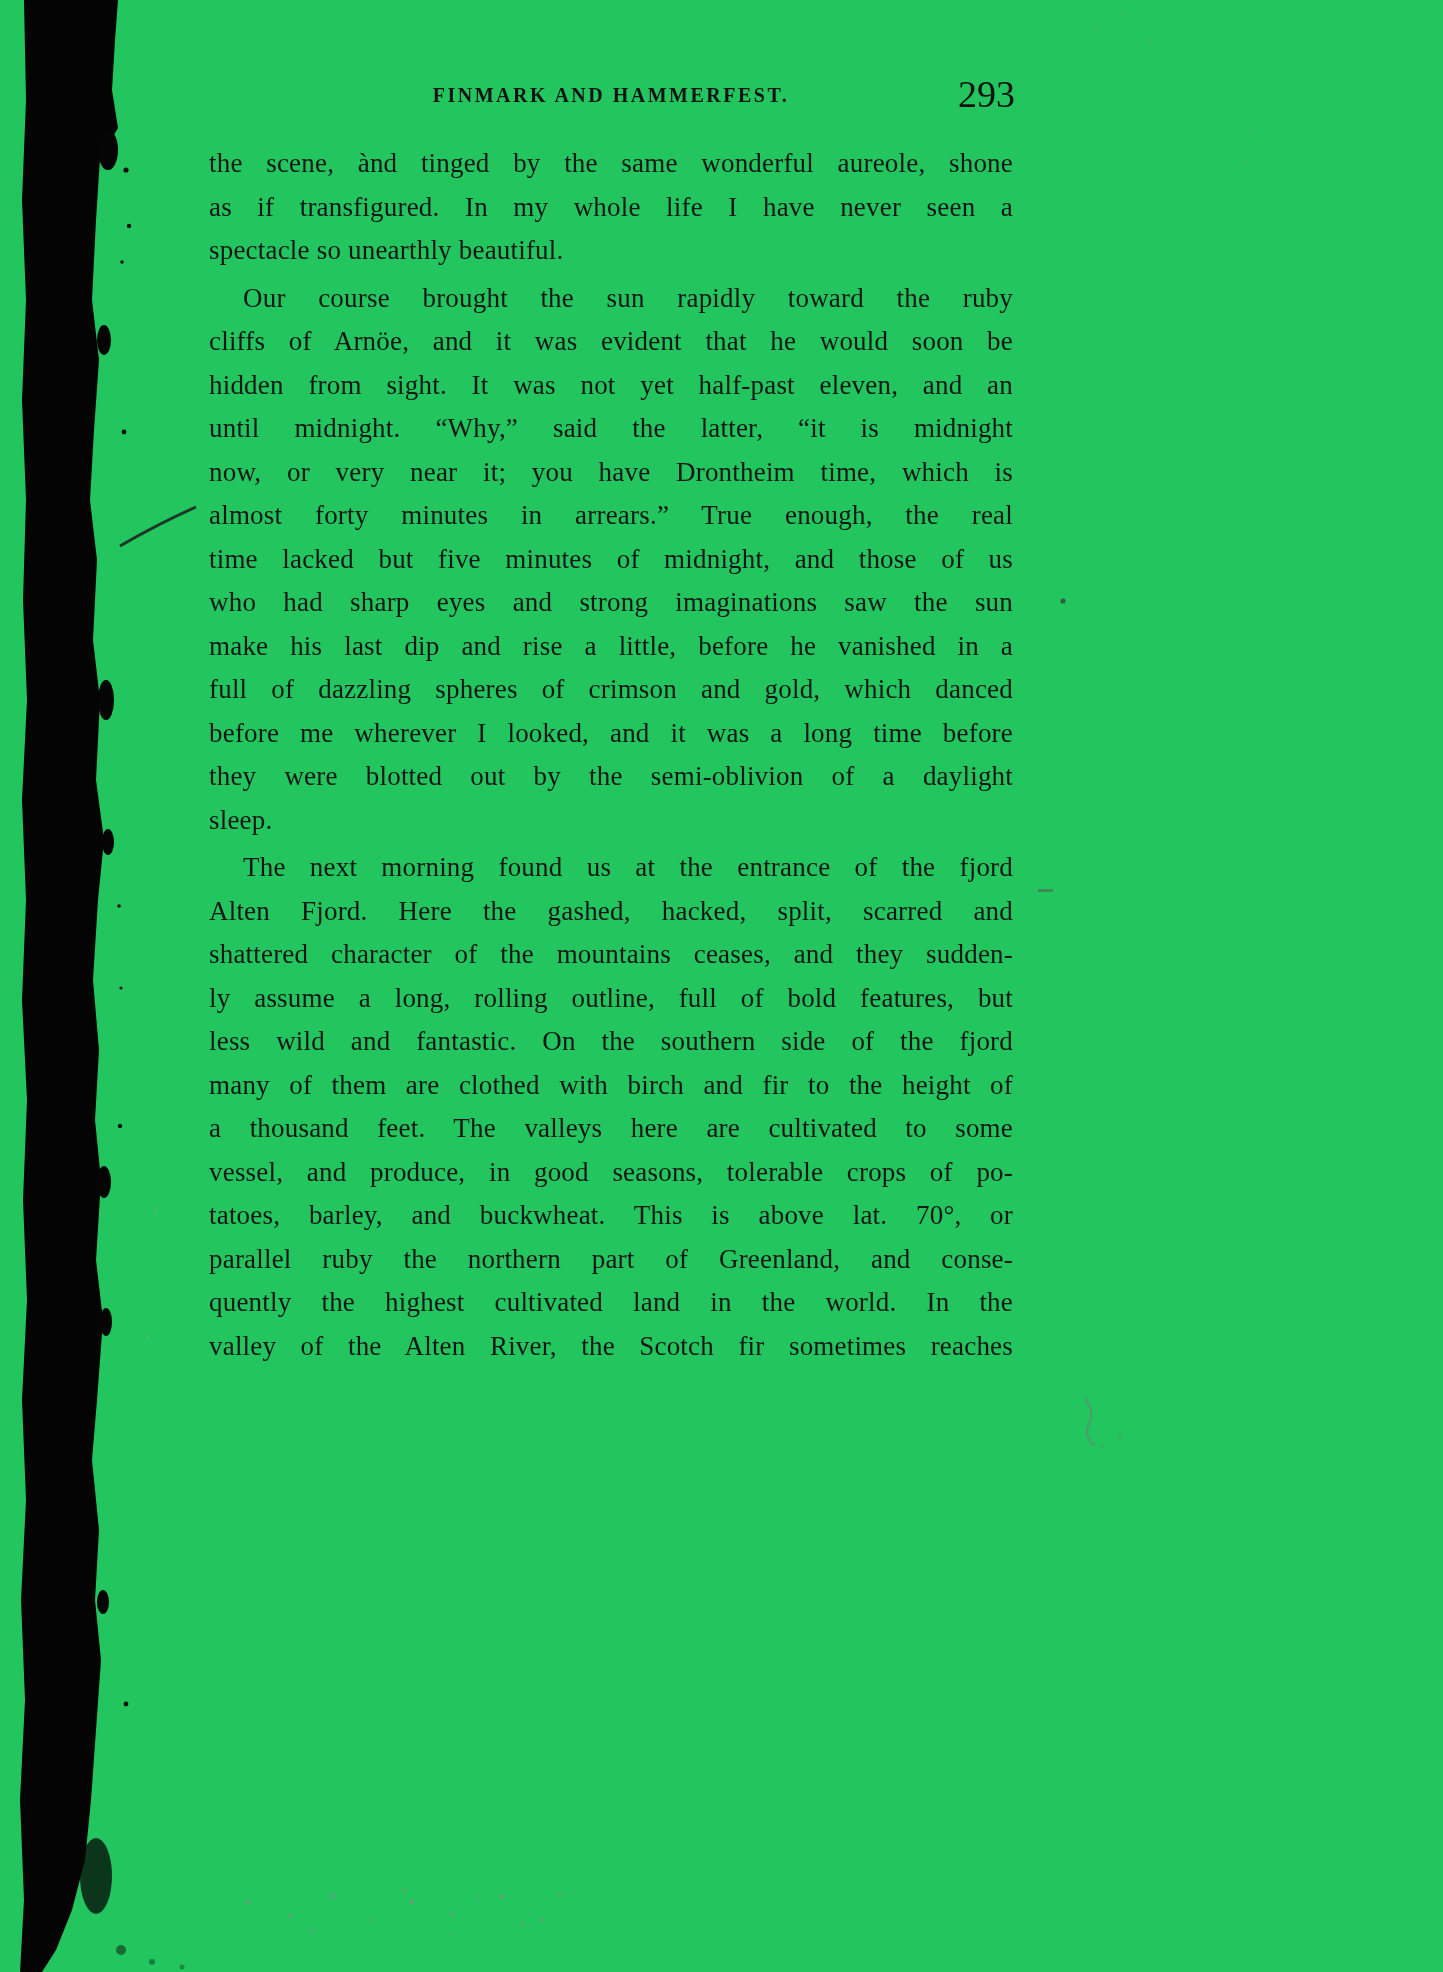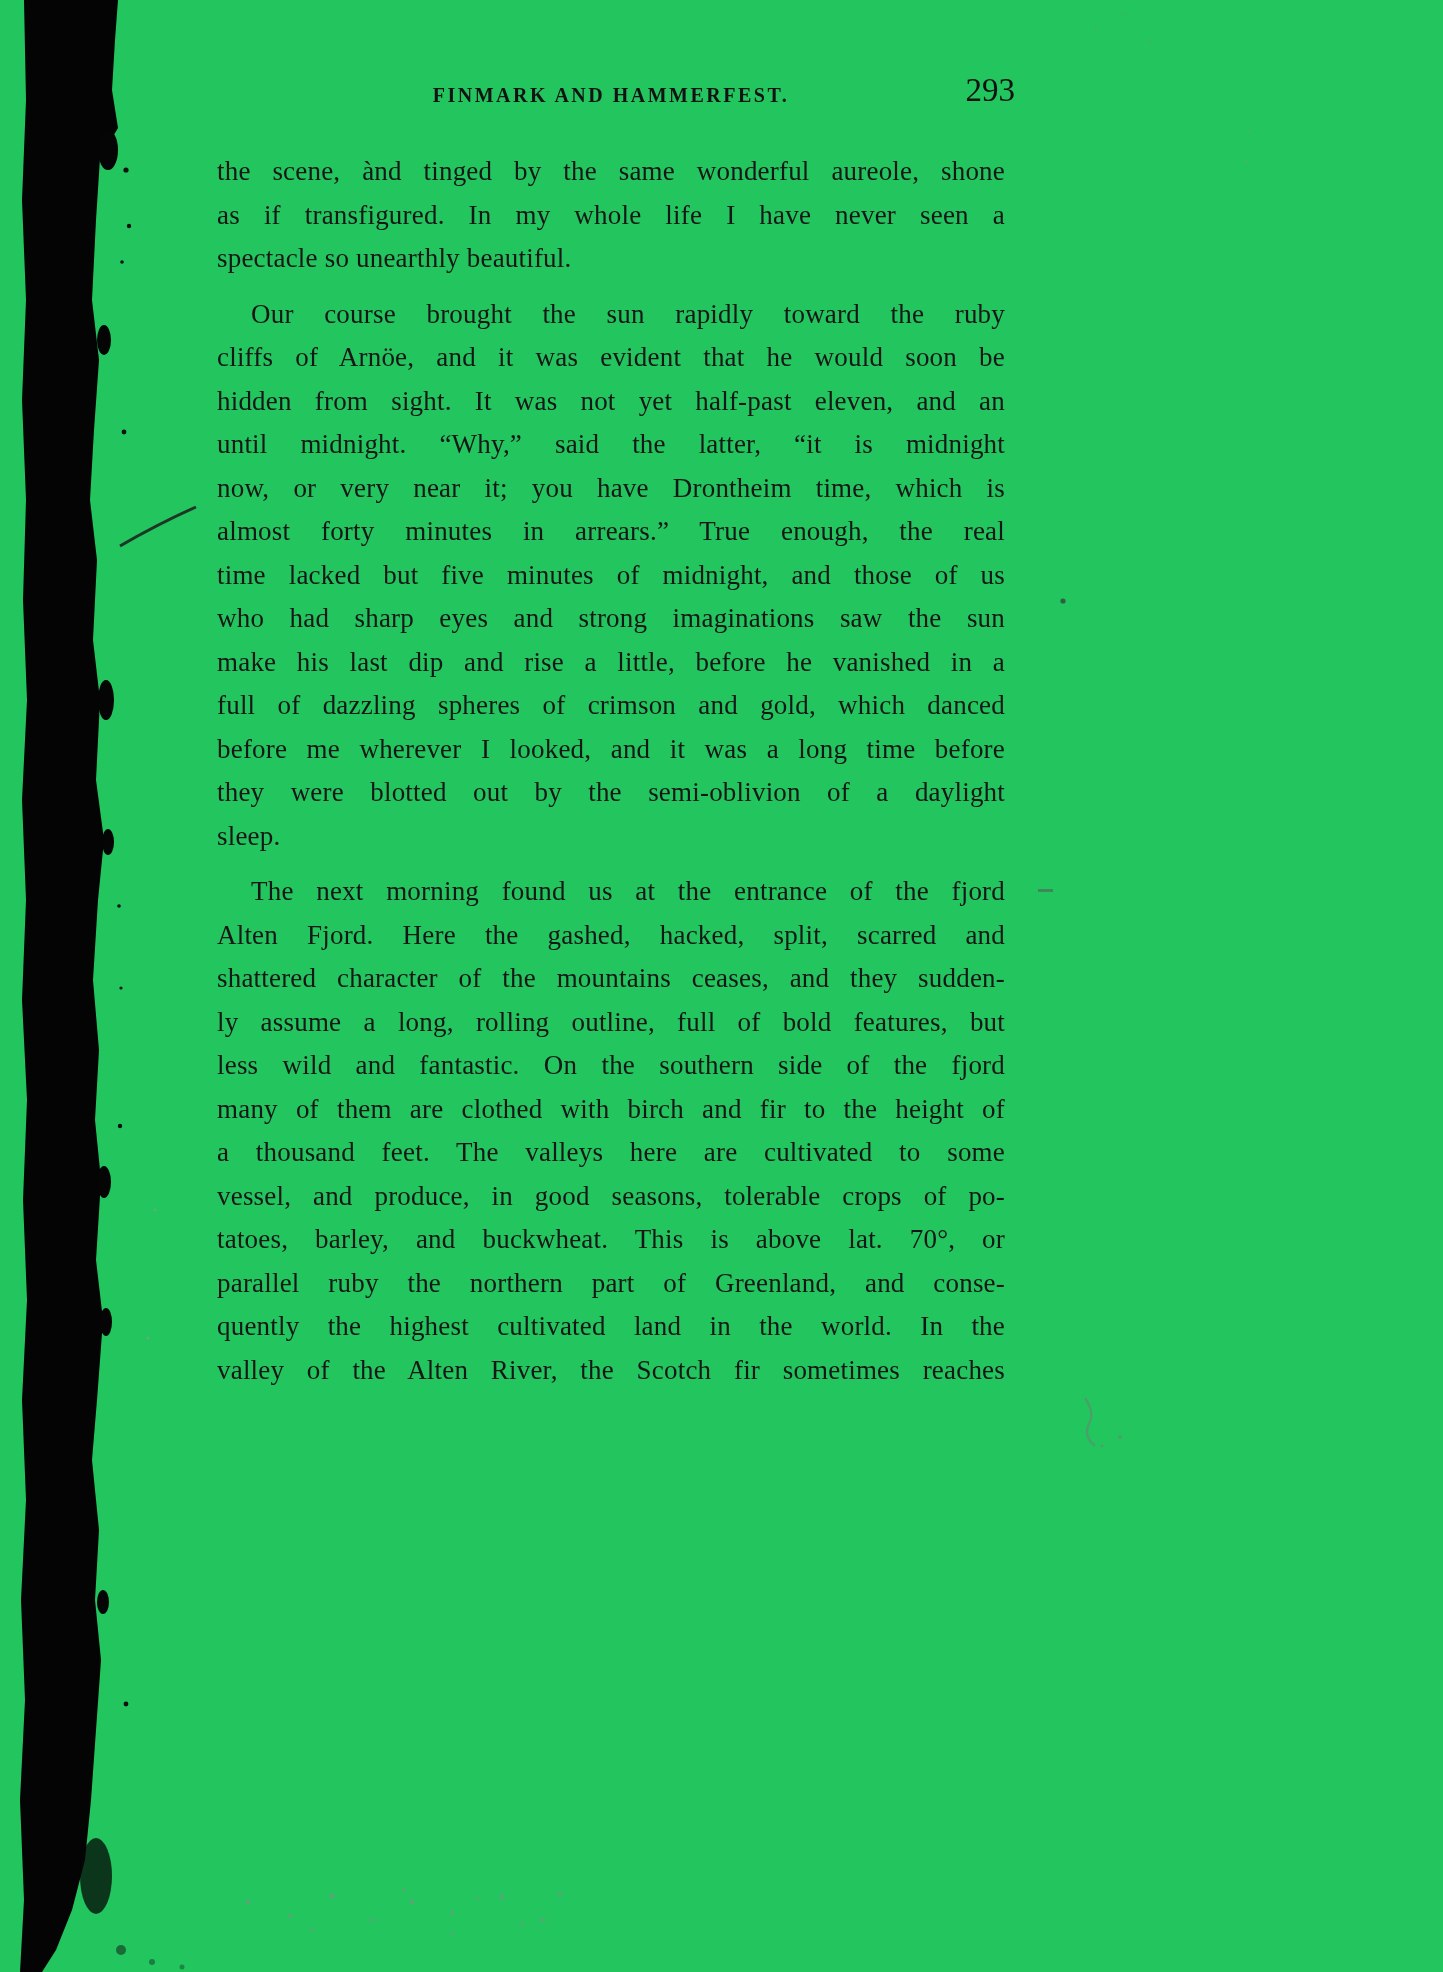--- a/index.html
+++ b/index.html
@@ -39,32 +39,32 @@
     text-align: center;
     font-size: 20px;
     font-weight: 700;
     letter-spacing: 2.5px;
     color: #131313;
   }
   .page-number {
     position: absolute;
     right: 2px;
     top: -2px;
-    font-size: 33px;
+    font-size: 38px;
     font-weight: 400;
     color: #111;
   }
   .page-body {
     position: absolute;
     left: 205px;
     top: 138px;
     width: 812px;
   }
   .paragraph {
-    margin: 12px;
+    margin: 4px;
   }
   .line {
     font-size: 27px;
     line-height: 43.5px;
     text-align: justify;
     text-align-last: justify;
     letter-spacing: 0.2px;
   }
   .line.indent {
     text-indent: 34px;

